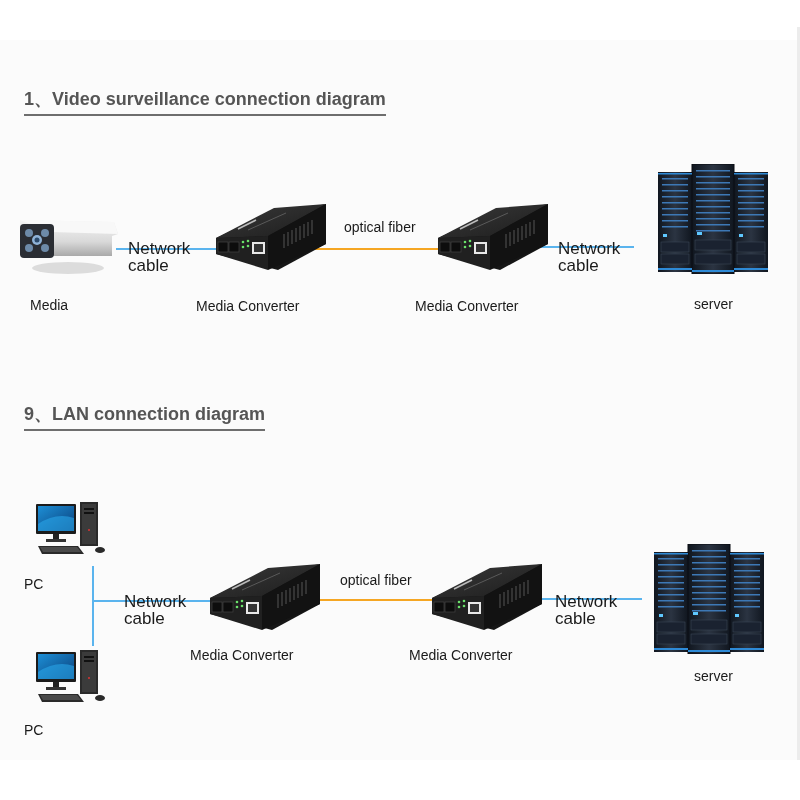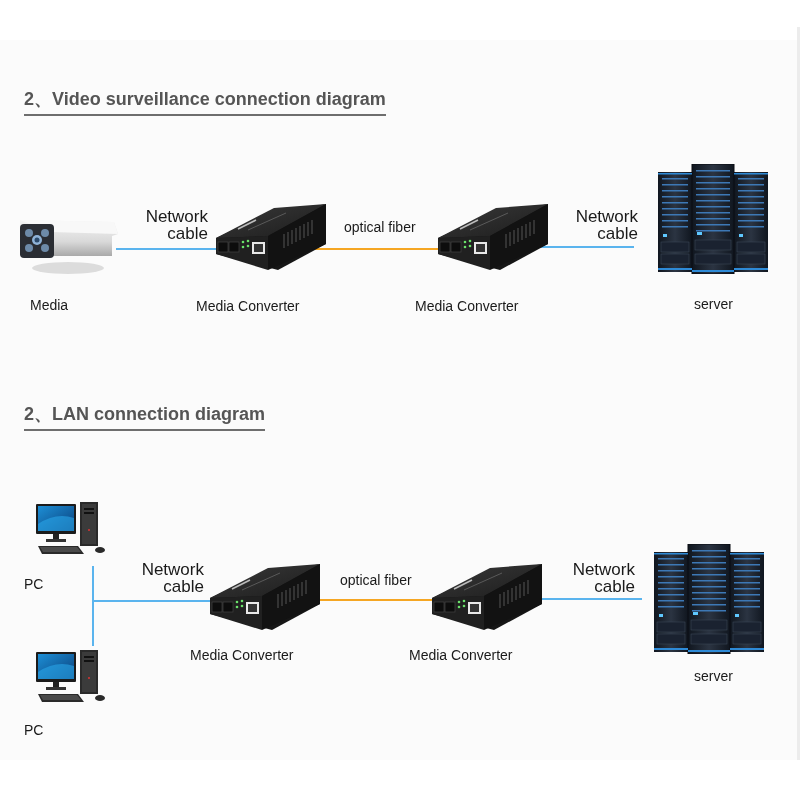--- a/index.html
+++ b/index.html
@@ -10,21 +10,21 @@
   .panel {
     position: absolute; left: 0; top: 40px; width: 797px; height: 720px;
     background: #fbfbfb;
   }
   .edge { position: absolute; left: 797px; top: 27px; width: 3px; height: 733px; background: #ececec; }
   .section-title {
     position: absolute; font-weight: bold; font-size: 18px; color: #555555;
     padding-bottom: 3px; border-bottom: 2px solid #6e6e6e; white-space: nowrap;
   }
   .lbl { position: absolute; font-size: 14px; color: #1a1a1a; white-space: nowrap; }
-  .lbl2 { position: absolute; font-size: 17px; line-height: 17px; text-align: right; white-space: nowrap; }
+  .lbl2 { position: absolute; font-size: 17px; line-height: 17px; text-align: left; white-space: nowrap; margin-top: 32px; }
   .line { position: absolute; height: 2px; }
   .vline { position: absolute; width: 2px; }
   .dev { position: absolute; }
 </style>
 </head>
 <body>
 
 <svg width="0" height="0" style="position:absolute">
   <defs>
     <linearGradient id="camBody" x1="0" y1="0" x2="0" y2="1">
@@ -153,21 +153,21 @@
       <circle cx="27" cy="36" r="4" fill="#6d8aa8"></circle>
       <circle cx="19" cy="28" r="5" fill="#8fb2d6"></circle>
       <circle cx="19" cy="28" r="2.5" fill="#2c4a6b"></circle>
     </symbol>
   </defs>
 </svg>
 
 <div class="panel"></div>
 <div class="edge"></div>
 
-<div class="section-title" style="left: 24px; top: 87px; color: rgb(85, 85, 85); border-bottom-color: rgb(110, 110, 110);">2、Video surveillance connection diagram</div>
+<div class="section-title" style="left: 24px; top: 87px; color: rgb(85, 85, 85); border-bottom-color: rgb(110, 110, 110);">1、Video surveillance connection diagram</div>
 
 <div class="line" style="left: 116px; top: 248px; width: 104px; background: rgb(90, 180, 238);" title="network_cable"></div>
 <div class="line" style="left: 312px; top: 248px; width: 130px; background: rgb(245, 166, 35);"></div>
 <div class="line" style="left: 540px; top: 246px; width: 94px; background: rgb(90, 180, 238);"></div>
 
 <svg class="dev" style="left:18px; top:212px;" width="100" height="64">
     <use href="#sym-cam"></use>
   </svg>
 <svg class="dev" style="left:216px; top:196px;" width="110" height="80">
     <use href="#sym-mc"></use>
@@ -187,21 +187,21 @@
 <div class="lbl2" style="left:558px; top:208px; width:80px;">
   <div>Network</div>
   <div>cable</div>
 </div>
 
 <div class="lbl" style="left:30px; top:297px;">Media</div>
 <div class="lbl" style="left:196px; top:298px;">Media Converter</div>
 <div class="lbl" style="left:415px; top:298px;">Media Converter</div>
 <div class="lbl" style="left:694px; top:296px;">server</div>
 
-<div class="section-title" style="left: 24px; top: 402px; color: rgb(85, 85, 85); border-bottom-color: rgb(110, 110, 110);">2、LAN connection diagram</div>
+<div class="section-title" style="left: 24px; top: 402px; color: rgb(85, 85, 85); border-bottom-color: rgb(110, 110, 110);">9、LAN connection diagram</div>
 
 <div class="vline" style="left: 92px; top: 566px; height: 80px; background: rgb(90, 180, 238);"></div>
 <div class="line" style="left: 92px; top: 600px; width: 122px; background: rgb(90, 180, 238);"></div>
 <div class="line" style="left: 306px; top: 599px; width: 130px; background: rgb(245, 166, 35);"></div>
 <div class="line" style="left: 534px; top: 598px; width: 108px; background: rgb(90, 180, 238);"></div>
 
 <svg class="dev" style="left:36px; top:502px;" width="80" height="60">
     <use href="#sym-pc"></use>
   </svg>
 <svg class="dev" style="left:36px; top:650px;" width="80" height="60">

